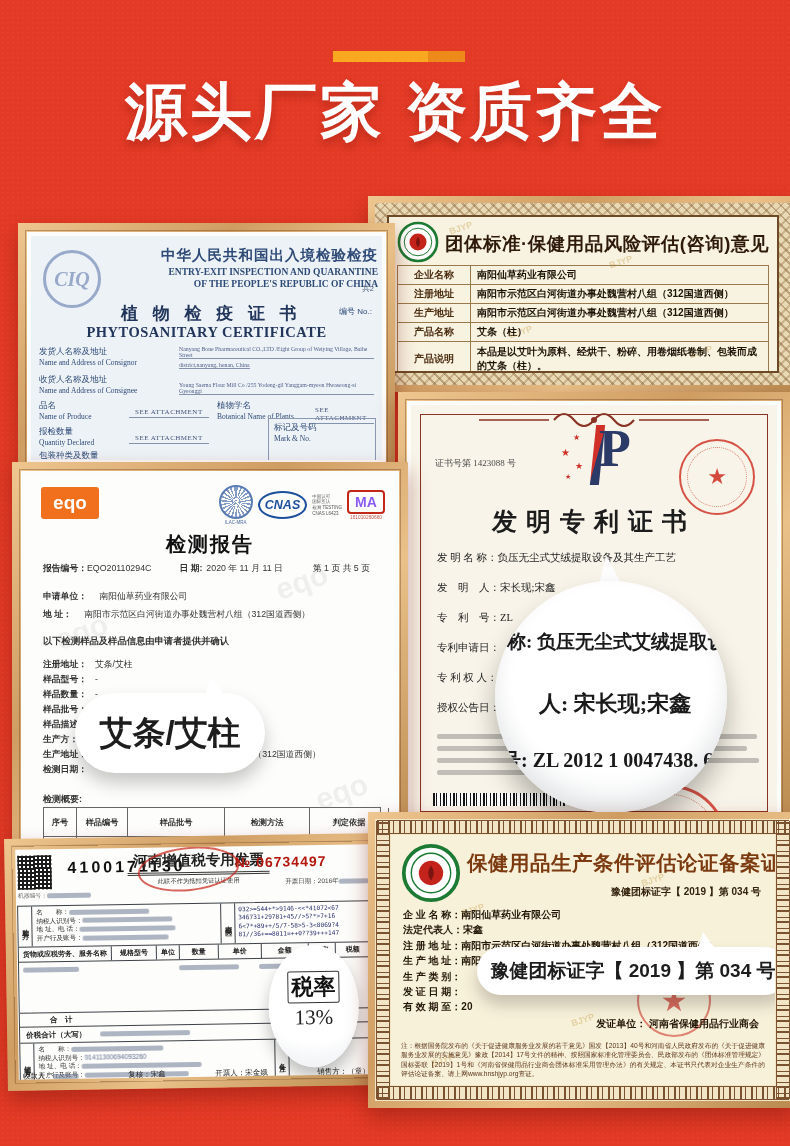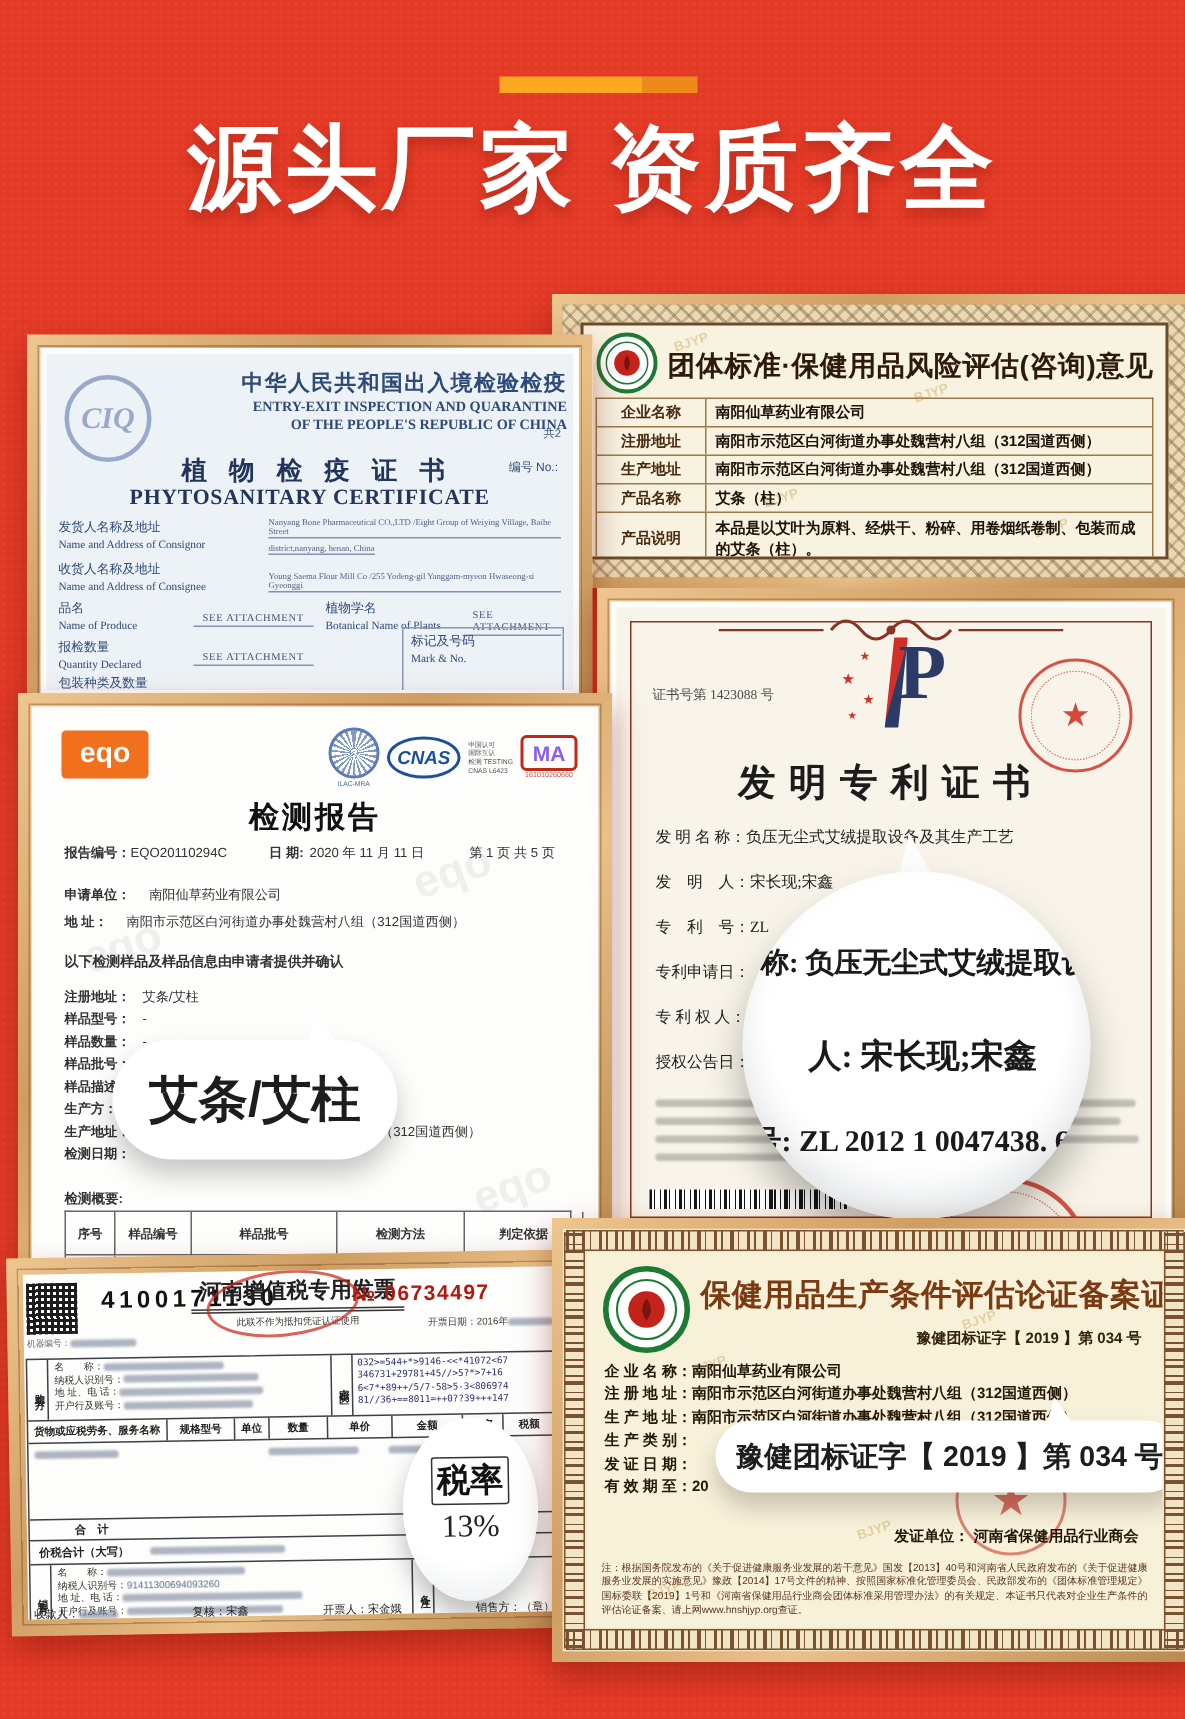--- a/index.html
+++ b/index.html
@@ -516,20 +516,21 @@
       <svg class="seal-logo" style="position:absolute;left:10px;top:8px;" width="60" height="60" viewBox="0 0 64 64">
         <circle cx="32" cy="32" r="29" fill="#fff" stroke="#1d7a33" stroke-width="4"></circle>
         <circle cx="32" cy="32" r="21" fill="none" stroke="#1d7a33" stroke-width="1.5"></circle>
         <circle cx="32" cy="32" r="13" fill="#c4231b"></circle>
         <path d="M32 24 q6 8 0 16 q-6 -8 0 -16" fill="#7a1410"></path>
       </svg>
       <div class="f-title">保健用品生产条件评估论证备案证</div>
       <div class="f-no">豫健团标证字【 2019 】第 034 号</div>
       <div class="f-fields">
         <div><span>企 业 名 称：</span><span>南阳仙草药业有限公司</span></div>
+        <div><span>法定代表人：</span><span>宋鑫</span></div>
         <div><span>注 册 地 址：</span><span>南阳市示范区白河街道办事处魏营村八组（312国道西侧）</span></div>
         <div><span>生 产 地 址：</span><span>南阳市示范区白河街道办事处魏营村八组（312国道西侧）</span></div>
         <div><span>生 产 类 别：</span></div>
         <div><span>发 证 日 期：</span></div>
         <div><span>有 效 期 至：</span><span>20</span></div>
       </div>
       <div class="star-seal">
         <span>★</span>
       </div>
       <div class="f-issuer">

